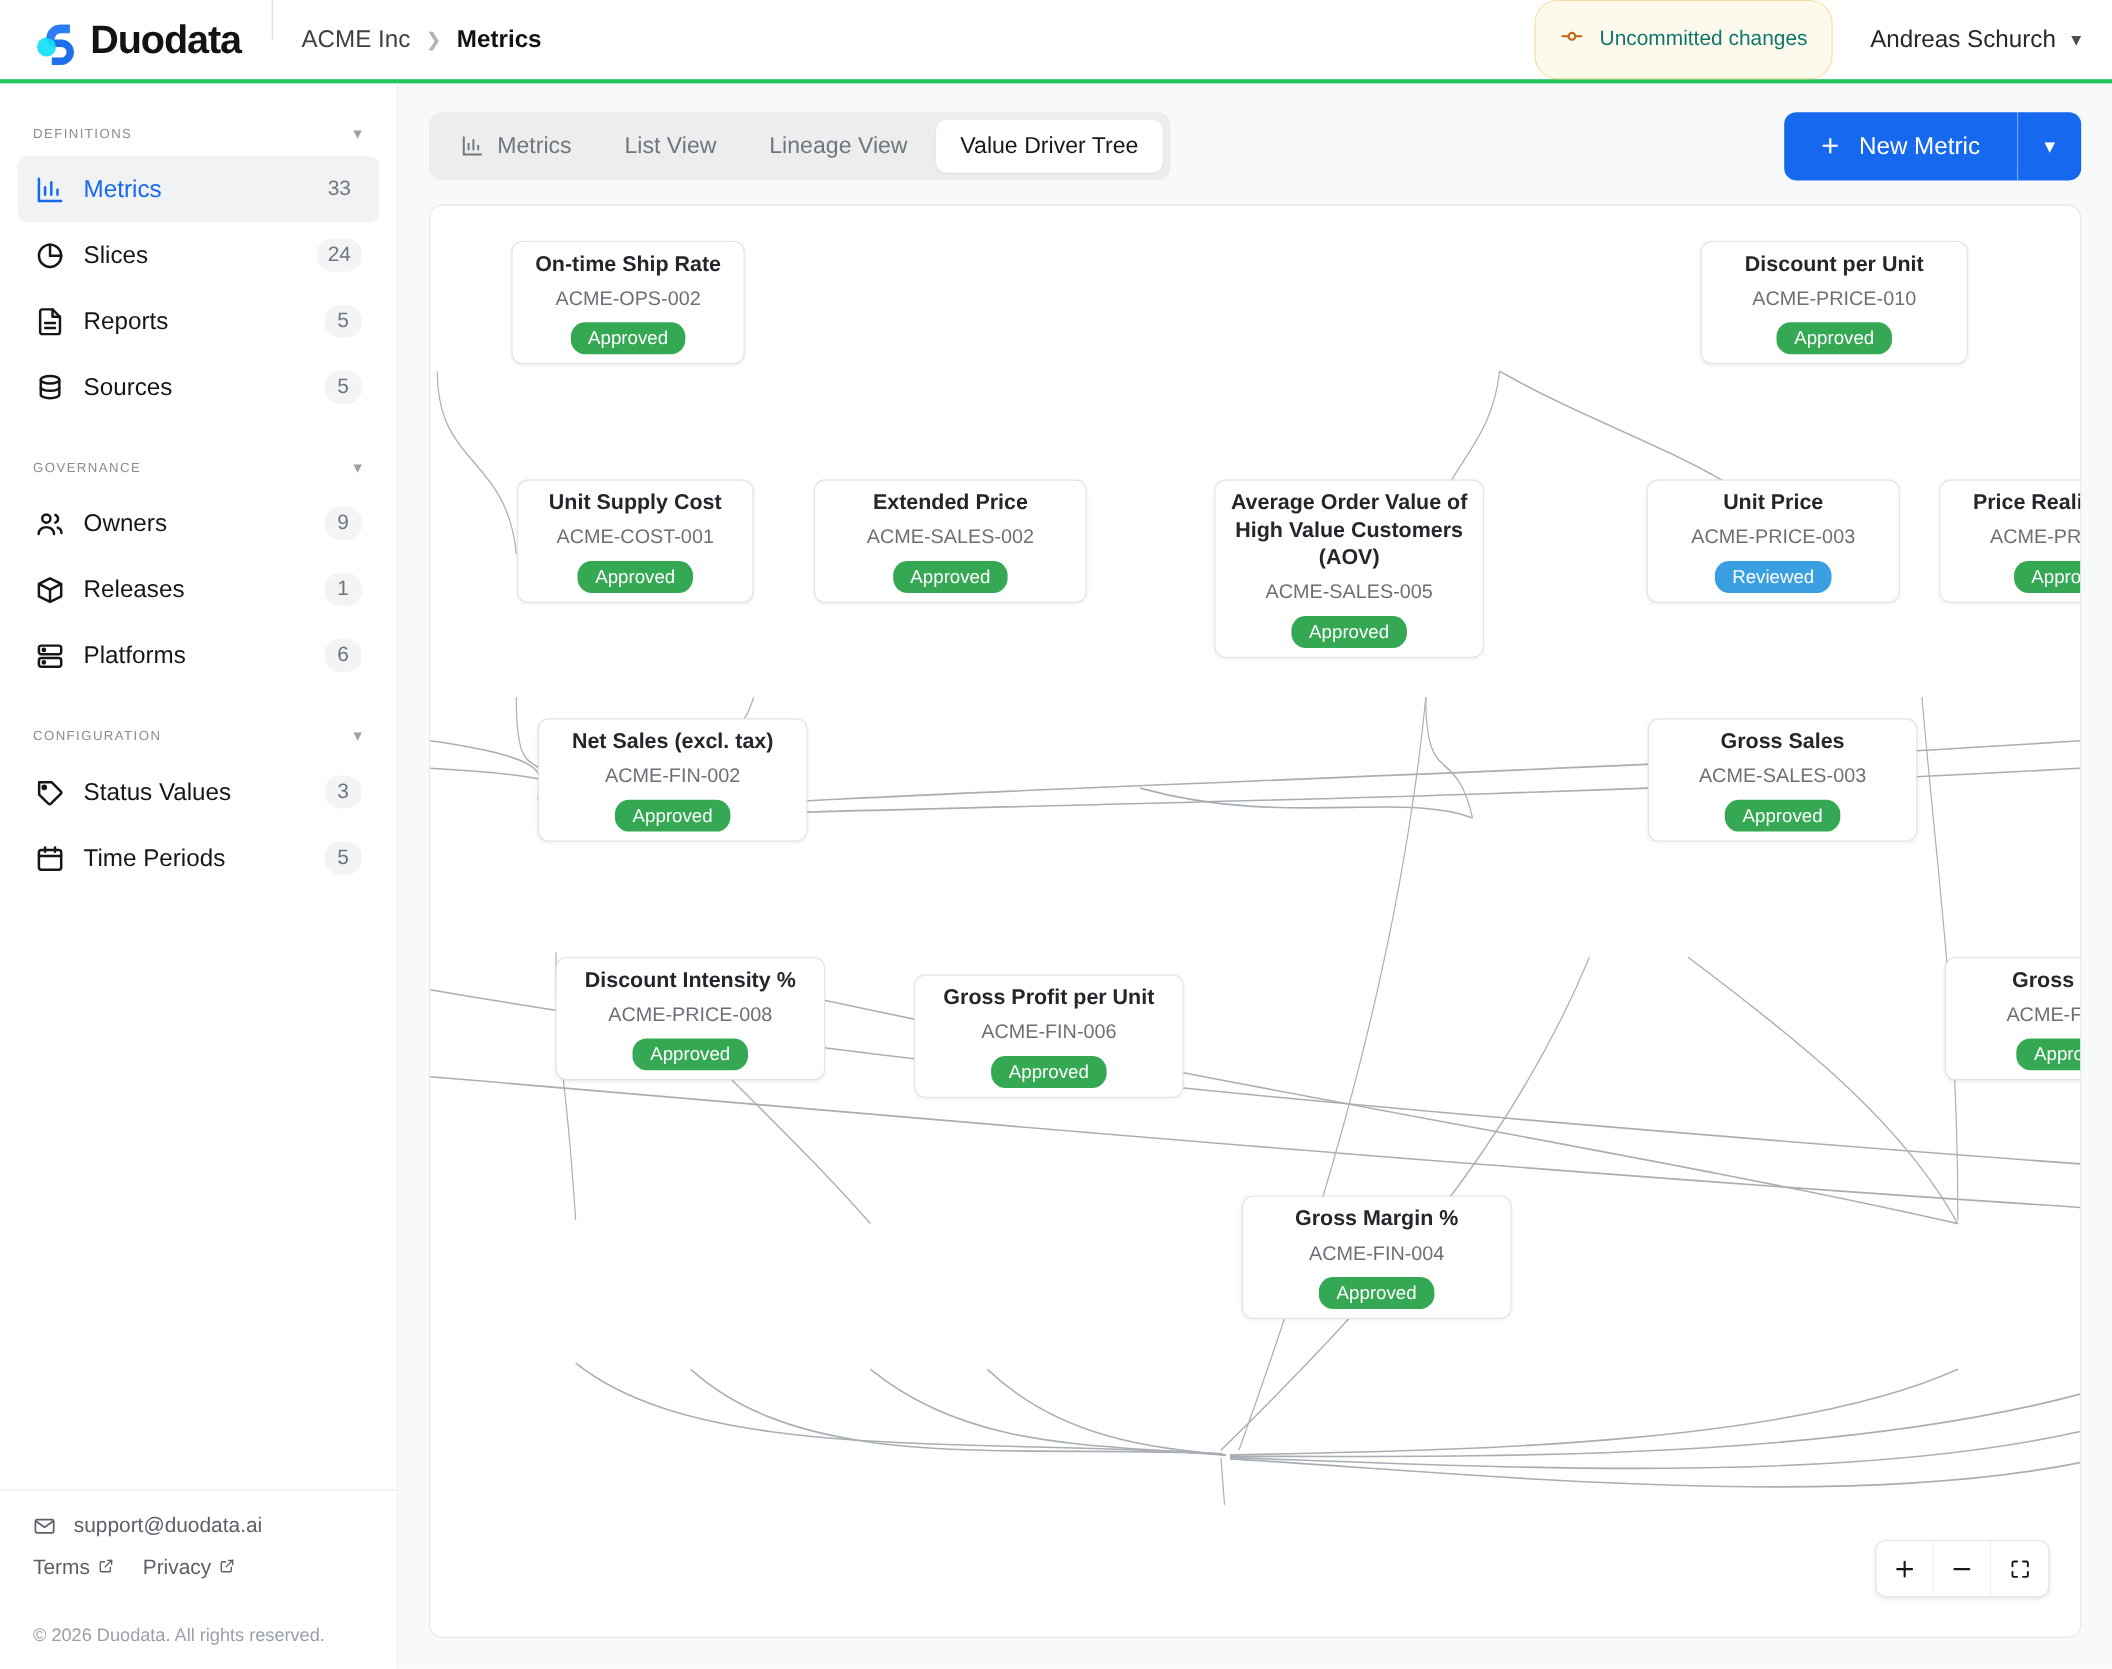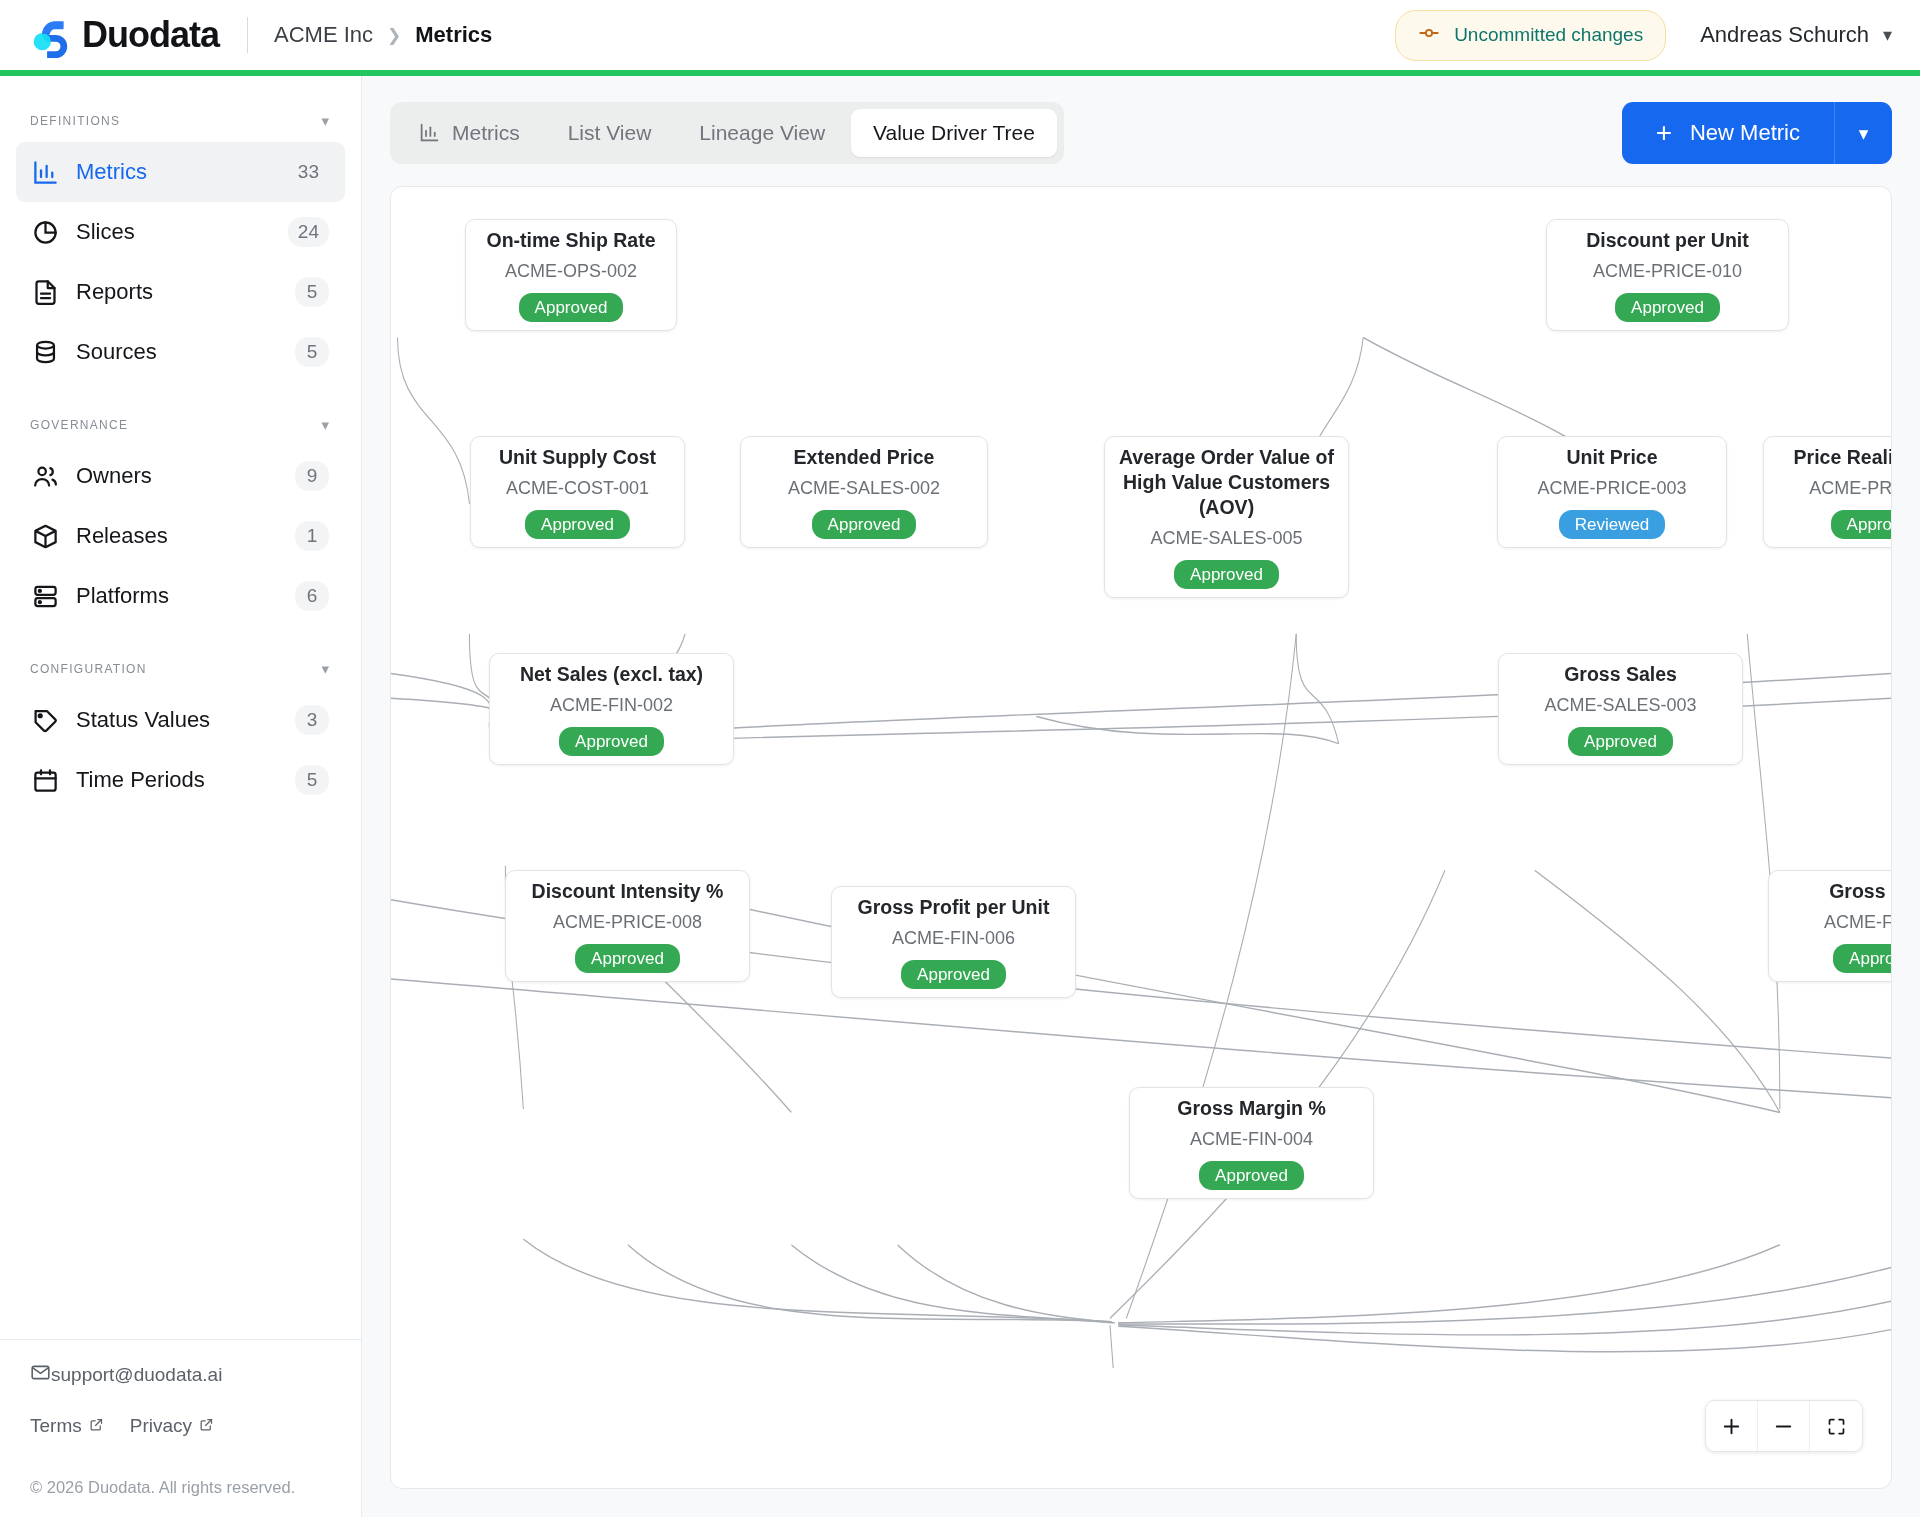--- a/index.html
+++ b/index.html
@@ -6,23 +6,23 @@
   html, body {
     width: 1920px; height: 1517px;
     font-family: "Liberation Sans", sans-serif;
     background: #ffffff; overflow: hidden;
   }
   body { display: flex; flex-direction: column; }
 
   
   .topbar {
     height: 76px; flex: 0 0 76px;
-    display: flex; align-items: center;
+    display: flex; 
     background: #ffffff;
-    border-bottom: 6px solid #22c55e;
+    border-bottom: 4px solid #22c55e;
     padding: 0 28px 0 26px;
   }
   .brand { display: flex; align-items: center; gap: 10px; }
   .brand-logo { width: 46px; height: 46px; flex: 0 0 46px; }
   .brand-name {
     font-size: 36px; font-weight: 700; letter-spacing: -1px; color: #111317;
   }
   .brand-sep {
     width: 1px; height: 36px; background: #d7dade; margin: 0 26px 0 28px;
   }
@@ -78,21 +78,21 @@
     display: flex; align-items: center; justify-content: center;
   }
   .nav-item.active .nav-count { background: transparent; color: #6f757d; }
   .sec-gap { height: 20px; }
 
   
   .side-footer {
     border-top: 1px solid #e9ecef;
     padding: 22px 30px 20px 30px;
   }
-  .foot-row { display: flex; align-items: center; gap: 0; margin-bottom: 28px; }
+  .foot-row { display: flex; gap: 16px; margin-bottom: 12px; }
   .foot-mail { font-size: 19px; color: #5c6169; }
   .foot-links { display: flex; align-items: center; gap: 26px; margin-bottom: 14px; }
   .foot-link { display: flex; align-items: center; gap: 7px; font-size: 19px; color: #5c6169; cursor: pointer; }
   .foot-copy { font-size: 16.5px; color: #9aa0a7; margin-top: 41px; }
 
   
   .main {
     flex: 1 1 auto; min-width: 0;
     background: #f8f9fb;
     display: flex; flex-direction: column;

